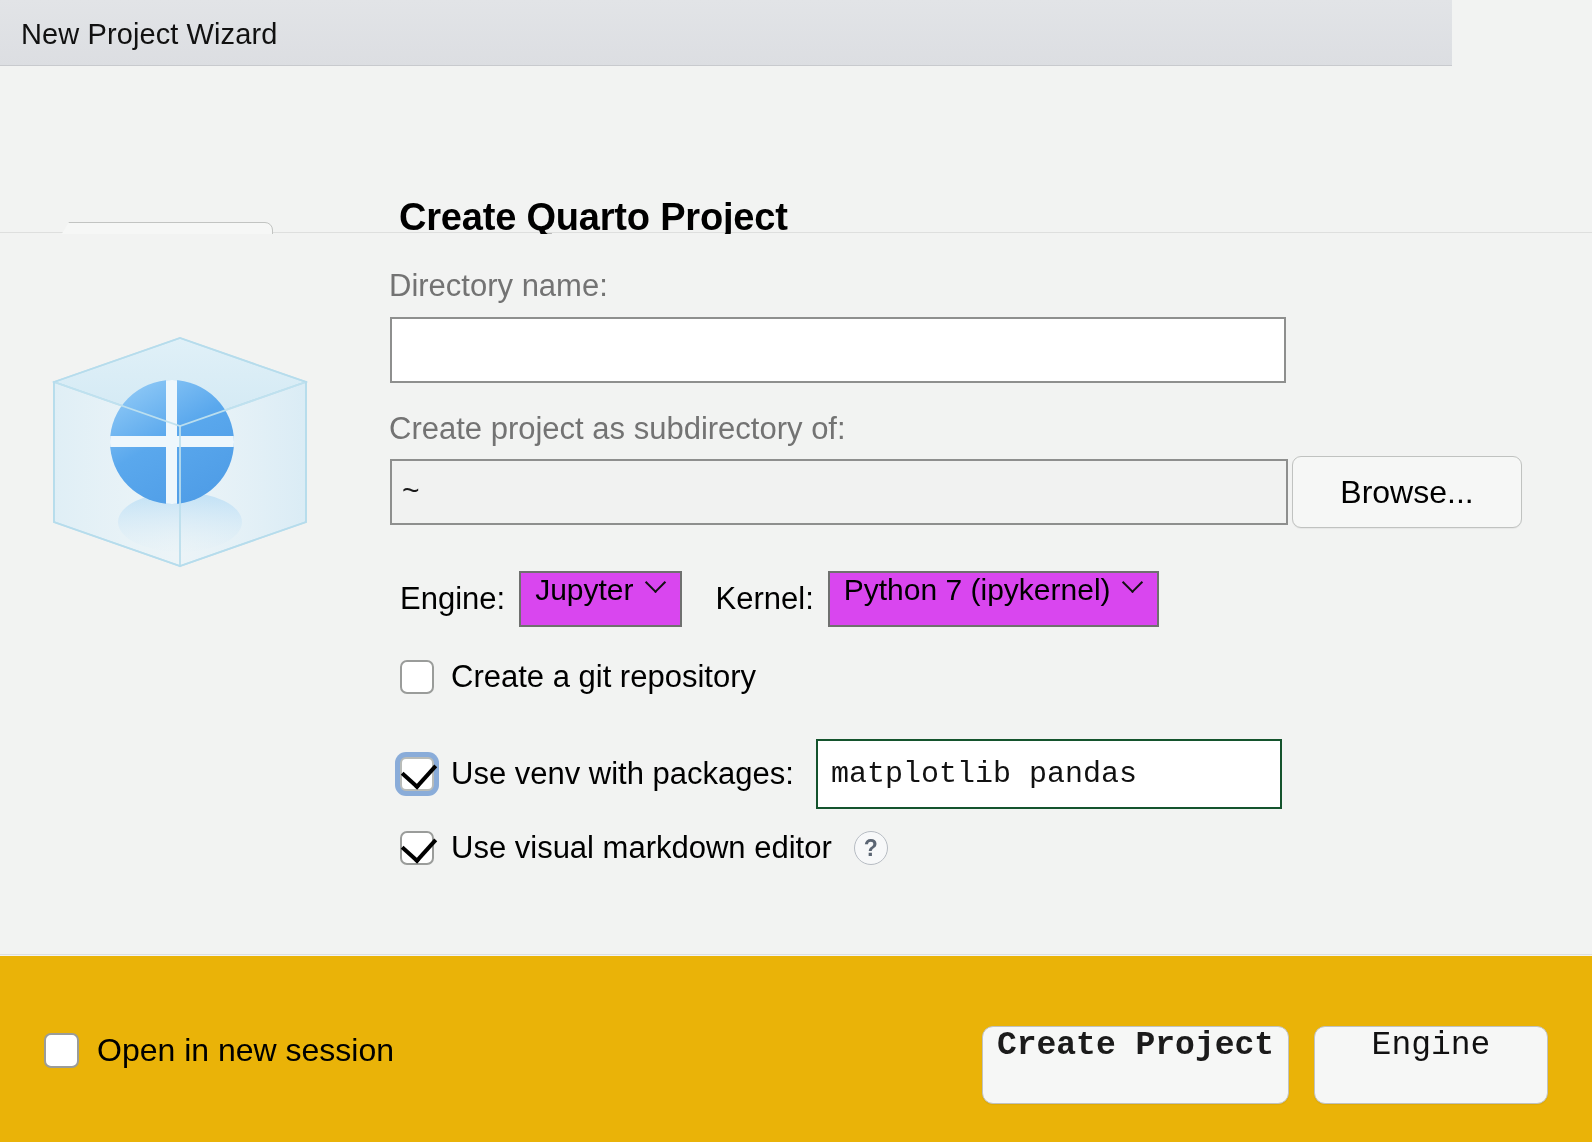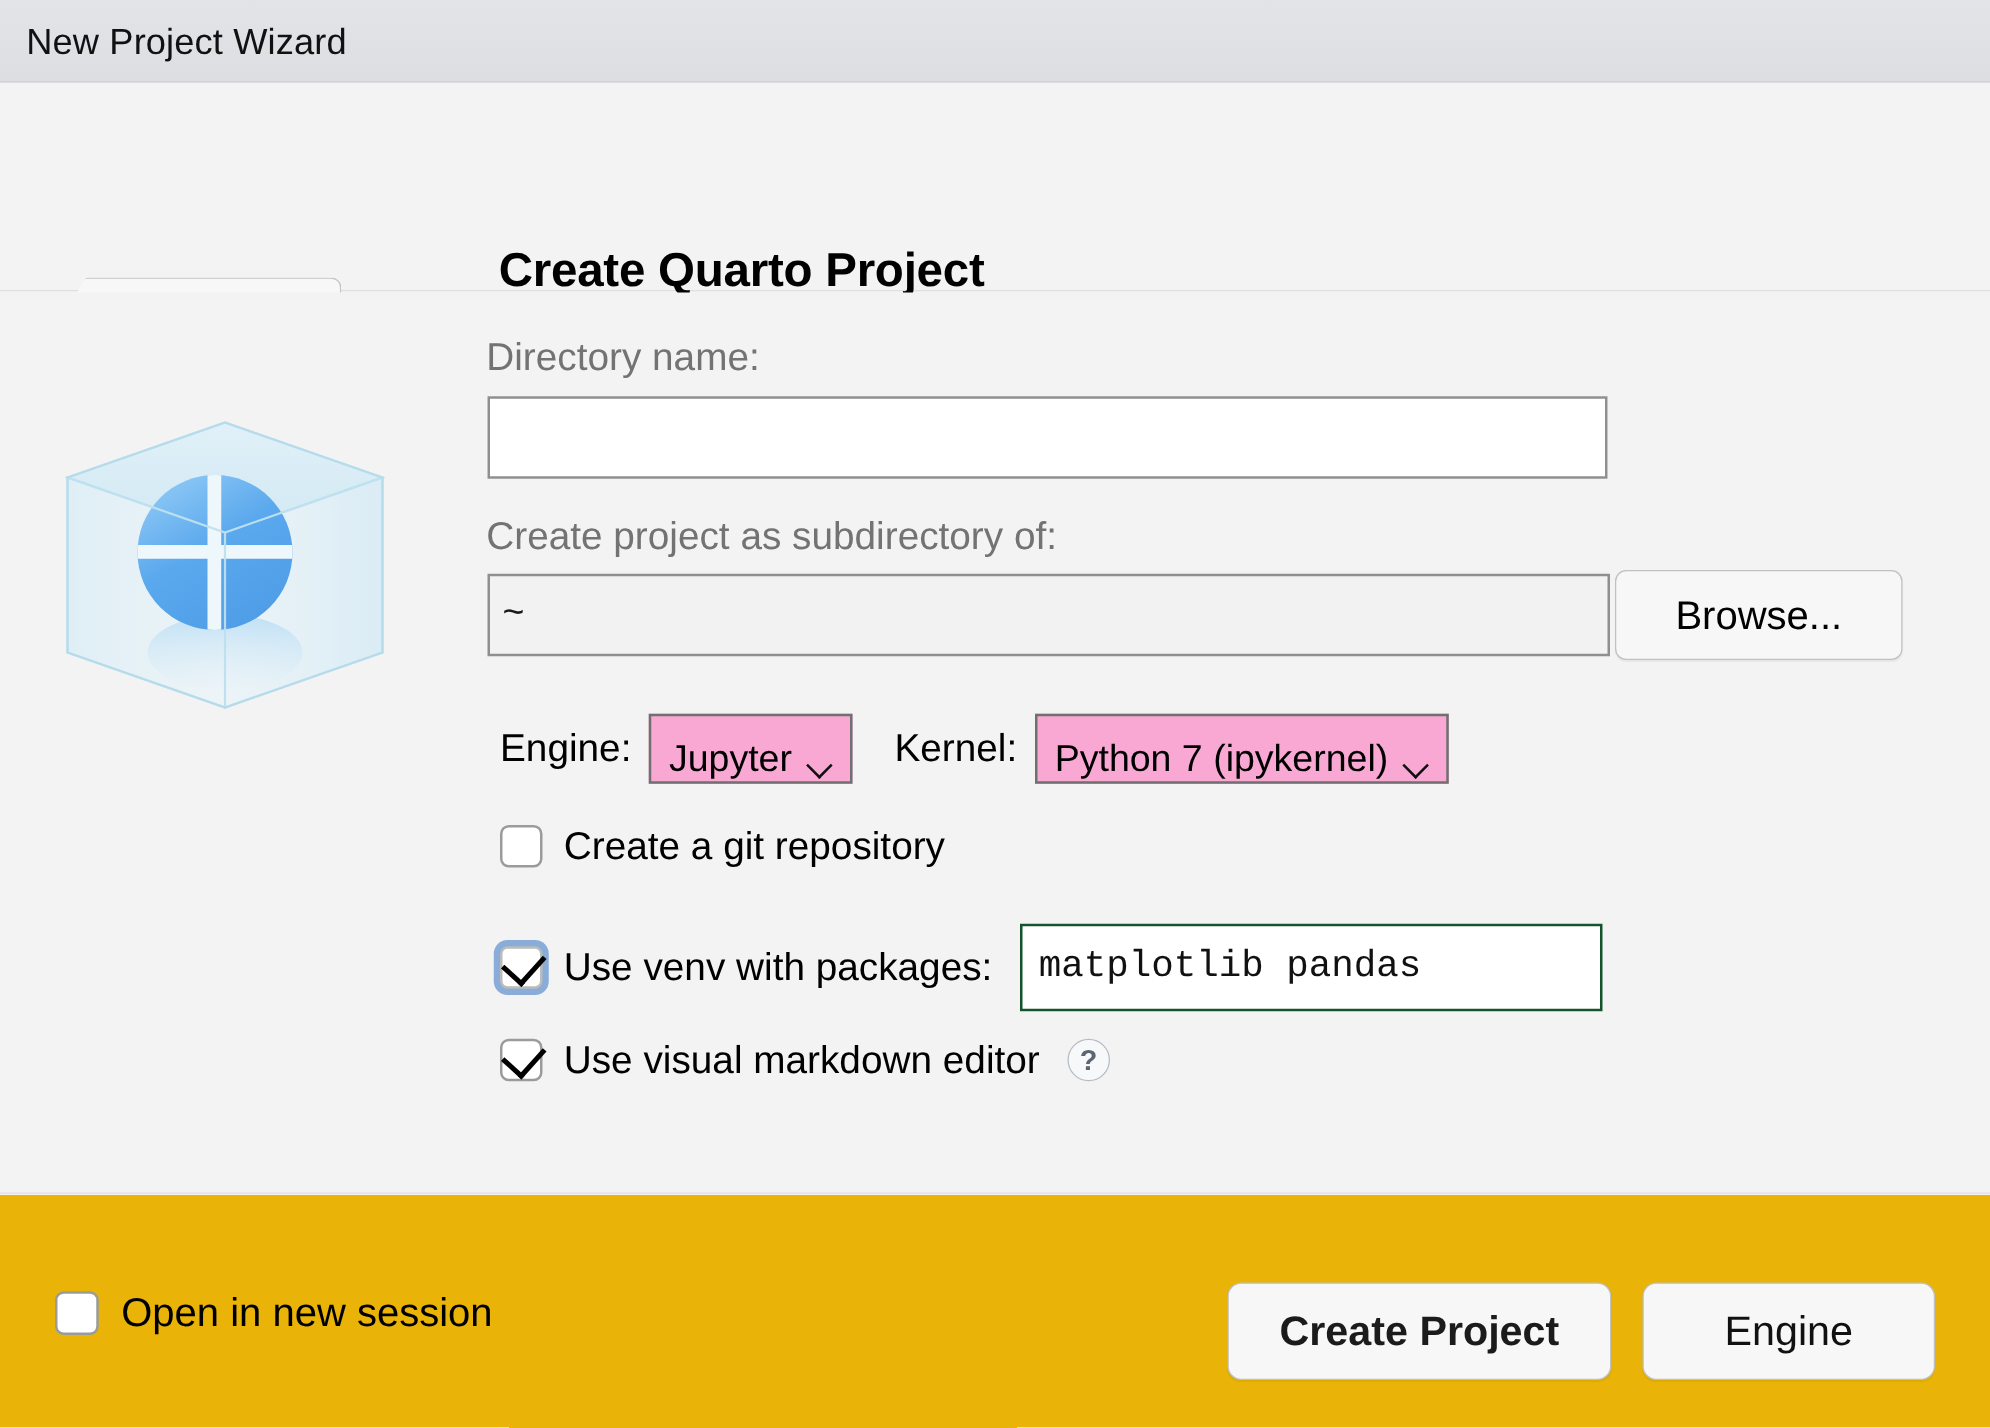--- a/index.html
+++ b/index.html
@@ -18,21 +18,21 @@
   #app {
     position: relative;
     width: 1592px;
     height: 1142px;
   }
 
   
   .titlebar {
     position: absolute;
     left: 0; top: 0;
-    width: 1592px;
+    width: 1452px;
     height: 66px;
     background: linear-gradient(#e2e4e7, #dcdee2);
     border-bottom: 1px solid #c8cace;
     box-sizing: border-box;
   }
   .titlebar-title {
     position: absolute;
     left: 21px;
     top: 18px;
     font-size: 29px;
@@ -178,25 +178,25 @@
     top: 337px;
     display: flex;
     align-items: center;
   }
   .inline-label {
     font-size: 31px;
     white-space: nowrap;
   }
   .dropdown {
     box-sizing: border-box;
-    background: #f9a8d4;
+    background: #d946ef;
     border: 2px solid #6f706f;
     height: 56px;
     display: flex;
-    align-items: flex-end;
+    align-items: flex-start;
     padding: 0 12px 0 14px;
     margin-left: 14px;
     cursor: pointer;
   }
   .dropdown .dd-text {
     font-size: 30px;
     white-space: nowrap;
   }
   .chev {
     margin-left: 12px;
@@ -318,25 +318,26 @@
     display: flex;
     align-items: center;
   }
   .btn {
     box-sizing: border-box;
     height: 78px;
     background: #f6f7f6;
     border: 1.5px solid #c0c2c0;
     border-radius: 11px;
     display: flex;
-    align-items: center;
+    align-items: flex-start;
     justify-content: center;
     font-size: 33px;
     cursor: pointer;
     box-shadow: 0 1px 1px rgba(0,0,0,0.05);
+    font-family: Liberation Mono, monospace;
   }
   .btn-create {
     width: 307px;
     font-weight: bold;
     color: #1b1b1b;
   }
   .btn-cancel {
     width: 234px;
     margin-left: 25px;
     color: #111;

